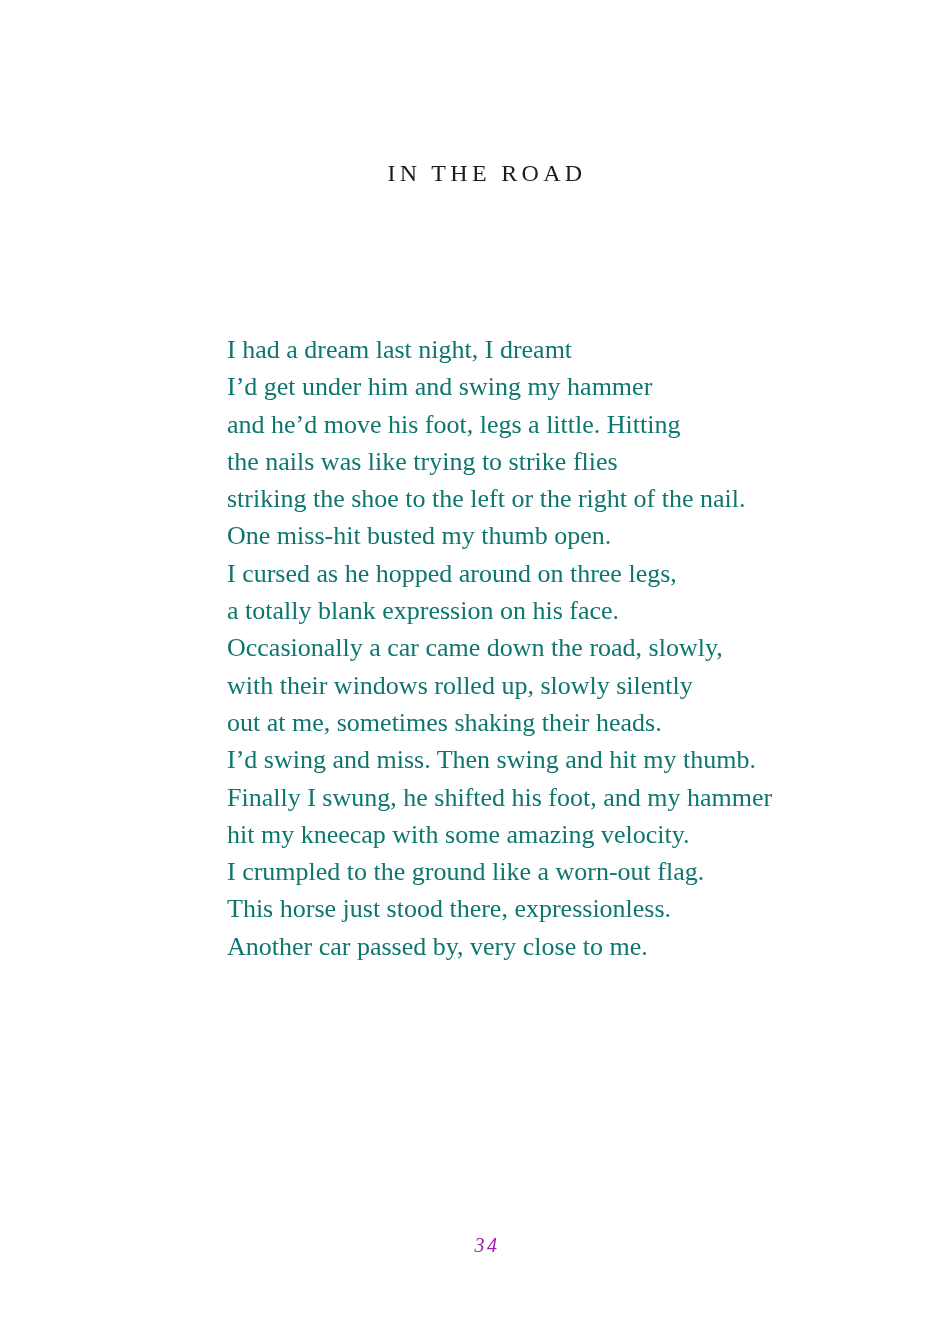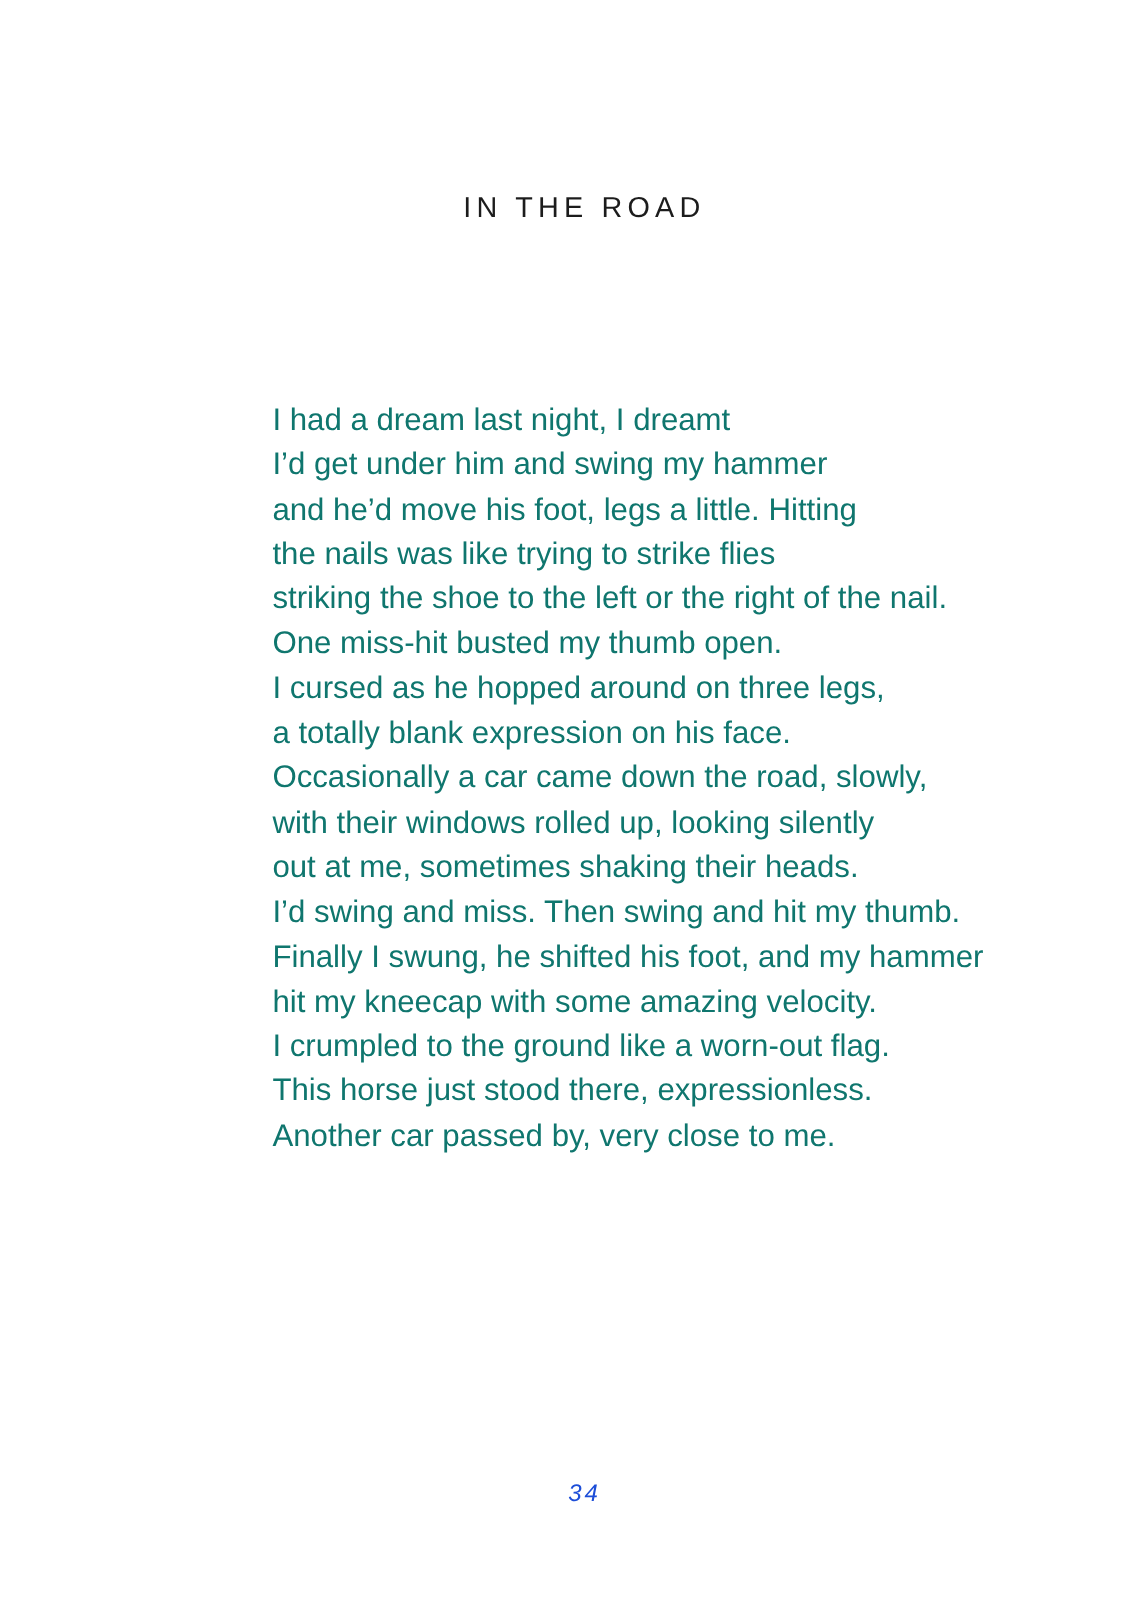--- a/index.html
+++ b/index.html
@@ -5,21 +5,21 @@
   html, body {
     margin: 0;
     padding: 0;
     background: #ffffff;
   }
   .page {
     position: relative;
     width: 946px;
     height: 1340px;
     background: #ffffff;
-    font-family: Liberation Sans, sans-serif;
+    font-family: Liberation Serif, serif;
     color: #1c1c1c;
     overflow: hidden;
     border-radius: 26px;
   }
   .content {
     position: absolute;
     left: 227px;
     top: 0;
     width: 520px;
     height: 100%;
@@ -50,41 +50,41 @@
   }
   .page-number {
     position: absolute;
     top: 1234px;
     left: 0;
     width: 100%;
     text-align: center;
     font-style: italic;
     font-size: 20px;
     letter-spacing: 0.12em;
-    color: #1d4ed8;
+    color: #a21caf;
   }
 </style>
 </head>
 <body>
 
 <div class="page">
   <div class="content">
     <h1 class="poem-title">IN THE ROAD</h1>
 
     <div class="poem-body">
         <div class="poem-line">I had a dream last night, I dreamt</div>
         <div class="poem-line">I’d get under him and swing my hammer</div>
         <div class="poem-line">and he’d move his foot, legs a little. Hitting</div>
         <div class="poem-line">the nails was like trying to strike flies</div>
         <div class="poem-line">striking the shoe to the left or the right of the nail.</div>
         <div class="poem-line">One miss-hit busted my thumb open.</div>
         <div class="poem-line">I cursed as he hopped around on three legs,</div>
         <div class="poem-line">a totally blank expression on his face.</div>
         <div class="poem-line">Occasionally a car came down the road, slowly,</div>
-        <div class="poem-line">with their windows rolled up, looking silently</div>
+        <div class="poem-line">with their windows rolled up, slowly silently</div>
         <div class="poem-line">out at me, sometimes shaking their heads.</div>
         <div class="poem-line">I’d swing and miss. Then swing and hit my thumb.</div>
         <div class="poem-line">Finally I swung, he shifted his foot, and my hammer</div>
         <div class="poem-line">hit my kneecap with some amazing velocity.</div>
         <div class="poem-line">I crumpled to the ground like a worn-out flag.</div>
         <div class="poem-line">This horse just stood there, expressionless.</div>
         <div class="poem-line">Another car passed by, very close to me.</div>
       </div>
 
     <div class="page-number">34</div>

